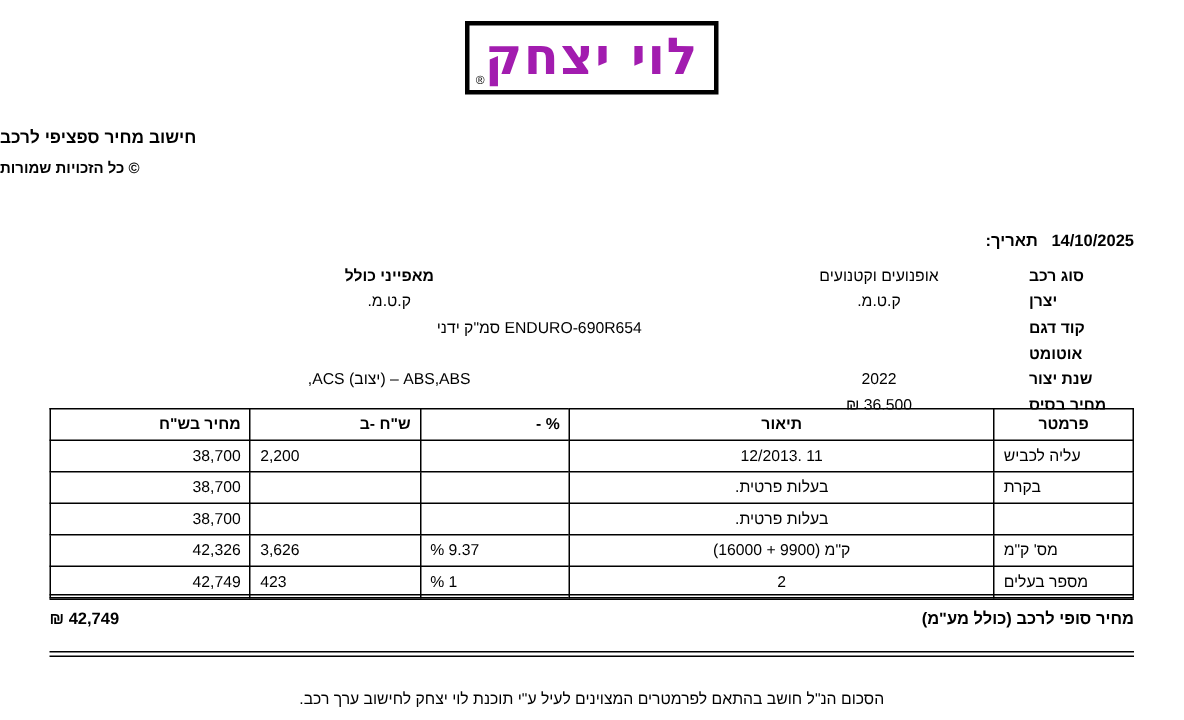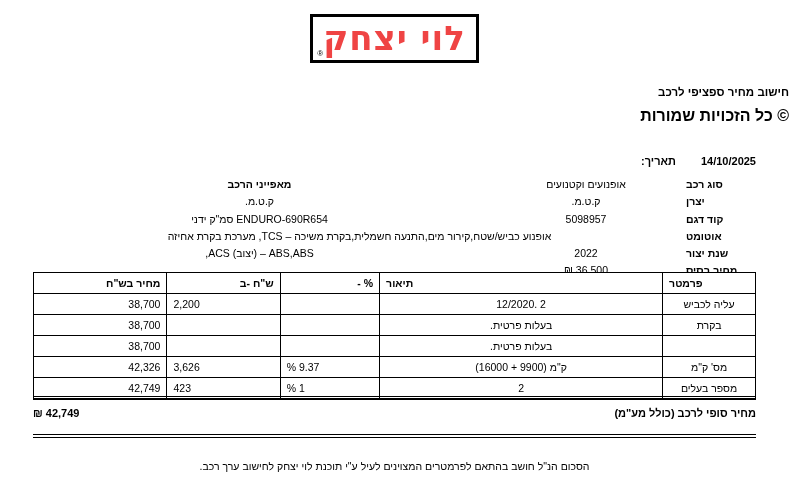--- a/index.html
+++ b/index.html
@@ -32,54 +32,53 @@
     display: flex;
     align-items: center;
     justify-content: center;
     position: relative;
   }
   .logo-text {
     font-family: "DejaVu Sans", sans-serif;
     font-weight: bold;
     font-size: 34px;
     letter-spacing: 1px;
-    color: #ef4444;
+    color: #a21caf;
     line-height: 1;
     direction: rtl;
     white-space: nowrap;
   }
   .logo-reg {
     position: absolute;
     bottom: 2px;
     left: 4px;
     font-size: 8px;
     color: #000;
   }
 
   
   .head-lines {
     position: absolute;
     top: 86px;
     left: 0;
     right: 0;
-    text-align: right;
-    padding-left: 21px;
+    text-align: left;
   }
   .head-line-1 {
     font-size: 11.5px;
     font-weight: bold;
     margin-bottom: 9px;
   }
   .head-line-2 {
     font-size: 13px;
     font-weight: bold;
     margin-bottom: 10px;
   }
   .head-line-3 {
-    font-size: 16px;
+    font-size: 10px;
     font-weight: bold;
   }
 
   
   .date-row {
     position: absolute;
     top: 155px;
     right: 33px;
     font-size: 11px;
     font-weight: bold;
@@ -135,24 +134,24 @@
     font-size: 10.5px;
     width: 723px;
   }
   .tbl th, .tbl td {
     border: 1px solid #000000;
     padding: 2px 6px;
     height: 16px;
   }
   .tbl th {
     font-weight: bold;
-    text-align: left;
+    text-align: center;
     background: #ffffff;
   }
-  .c-param   { width: 86px;  text-align: center; }
+  .c-param   { width: 86px;  text-align: left; }
   .c-desc    { width: 300px; text-align: center; }
   .c-pct     { width: 95px;  text-align: left; }
   .c-nis     { width: 110px; text-align: left; }
   .c-total   { width: 132px; text-align: right; }
   .tbl th.c-desc { }
   .tbl th.c-pct, .tbl th.c-nis, .tbl th.c-total { text-align: right; }
 
   
   .final {
     position: absolute;
@@ -199,46 +198,44 @@
   </div>
 </div>
 
 <div class="head-lines">
   <div class="head-line-1">חישוב מחיר ספציפי לרכב</div>
   <div class="head-line-3">© כל הזכויות שמורות</div>
 </div>
 
 <div class="date-row">
   <span>14/10/2025</span>
-  <span style="margin-right:22px;">תאריך:</span>
+  <span style="margin-right:6px;">תאריך:</span>
 </div>
 
 <div class="info">
 
   <div class="info-row">
     <div class="info-label">סוג רכב</div>
     <div class="info-value">אופנועים וקטנועים</div>
-    <div class="info-extra bold-head">מאפייני הרכב</div>
+    <div class="info-extra bold-head">מאפייני כולל</div>
   </div>
 
   <div class="info-row">
     <div class="info-label">יצרן</div>
     <div class="info-value">ק.ט.מ.</div>
     <div class="info-extra">ק.ט.מ.</div>
   </div>
 
   <div class="info-row">
     <div class="info-label">קוד דגם</div>
-    <div class="info-value">5098957</div>
     <div class="info-extra">ENDURO-690R654 סמ"ק ידני</div>
   </div>
 
   <div class="info-row">
     <div class="info-label">אוטומט</div>
-    <div class="info-extra">אופנוע כביש/שטח,קירור מים,התנעה חשמלית,בקרת משיכה – TCS, מערכת בקרת אחיזה</div>
   </div>
 
   <div class="info-row">
     <div class="info-label">שנת יצור</div>
     <div class="info-value">2022</div>
     <div class="info-extra">ABS,ABS – (יצוב) ACS,</div>
   </div>
 
   <div class="info-row">
     <div class="info-label">מחיר בסיס</div>
@@ -254,21 +251,21 @@
       <th class="c-param">פרמטר</th>
       <th class="c-desc">תיאור</th>
       <th class="c-pct">% -</th>
       <th class="c-nis">ש"ח -ב</th>
       <th class="c-total">מחיר בש"ח</th>
     </tr>
   </thead>
   <tbody>
     <tr>
       <td class="c-param">עליה לכביש</td>
-      <td class="c-desc">2 .12/2020</td>
+      <td class="c-desc">11 .12/2013</td>
       <td class="c-pct"></td>
       <td class="c-nis">2,200</td>
       <td class="c-total">38,700</td>
     </tr>
     <tr>
       <td class="c-param">בקרת</td>
       <td class="c-desc">בעלות פרטית.</td>
       <td class="c-pct"></td>
       <td class="c-nis"></td>
       <td class="c-total">38,700</td>

